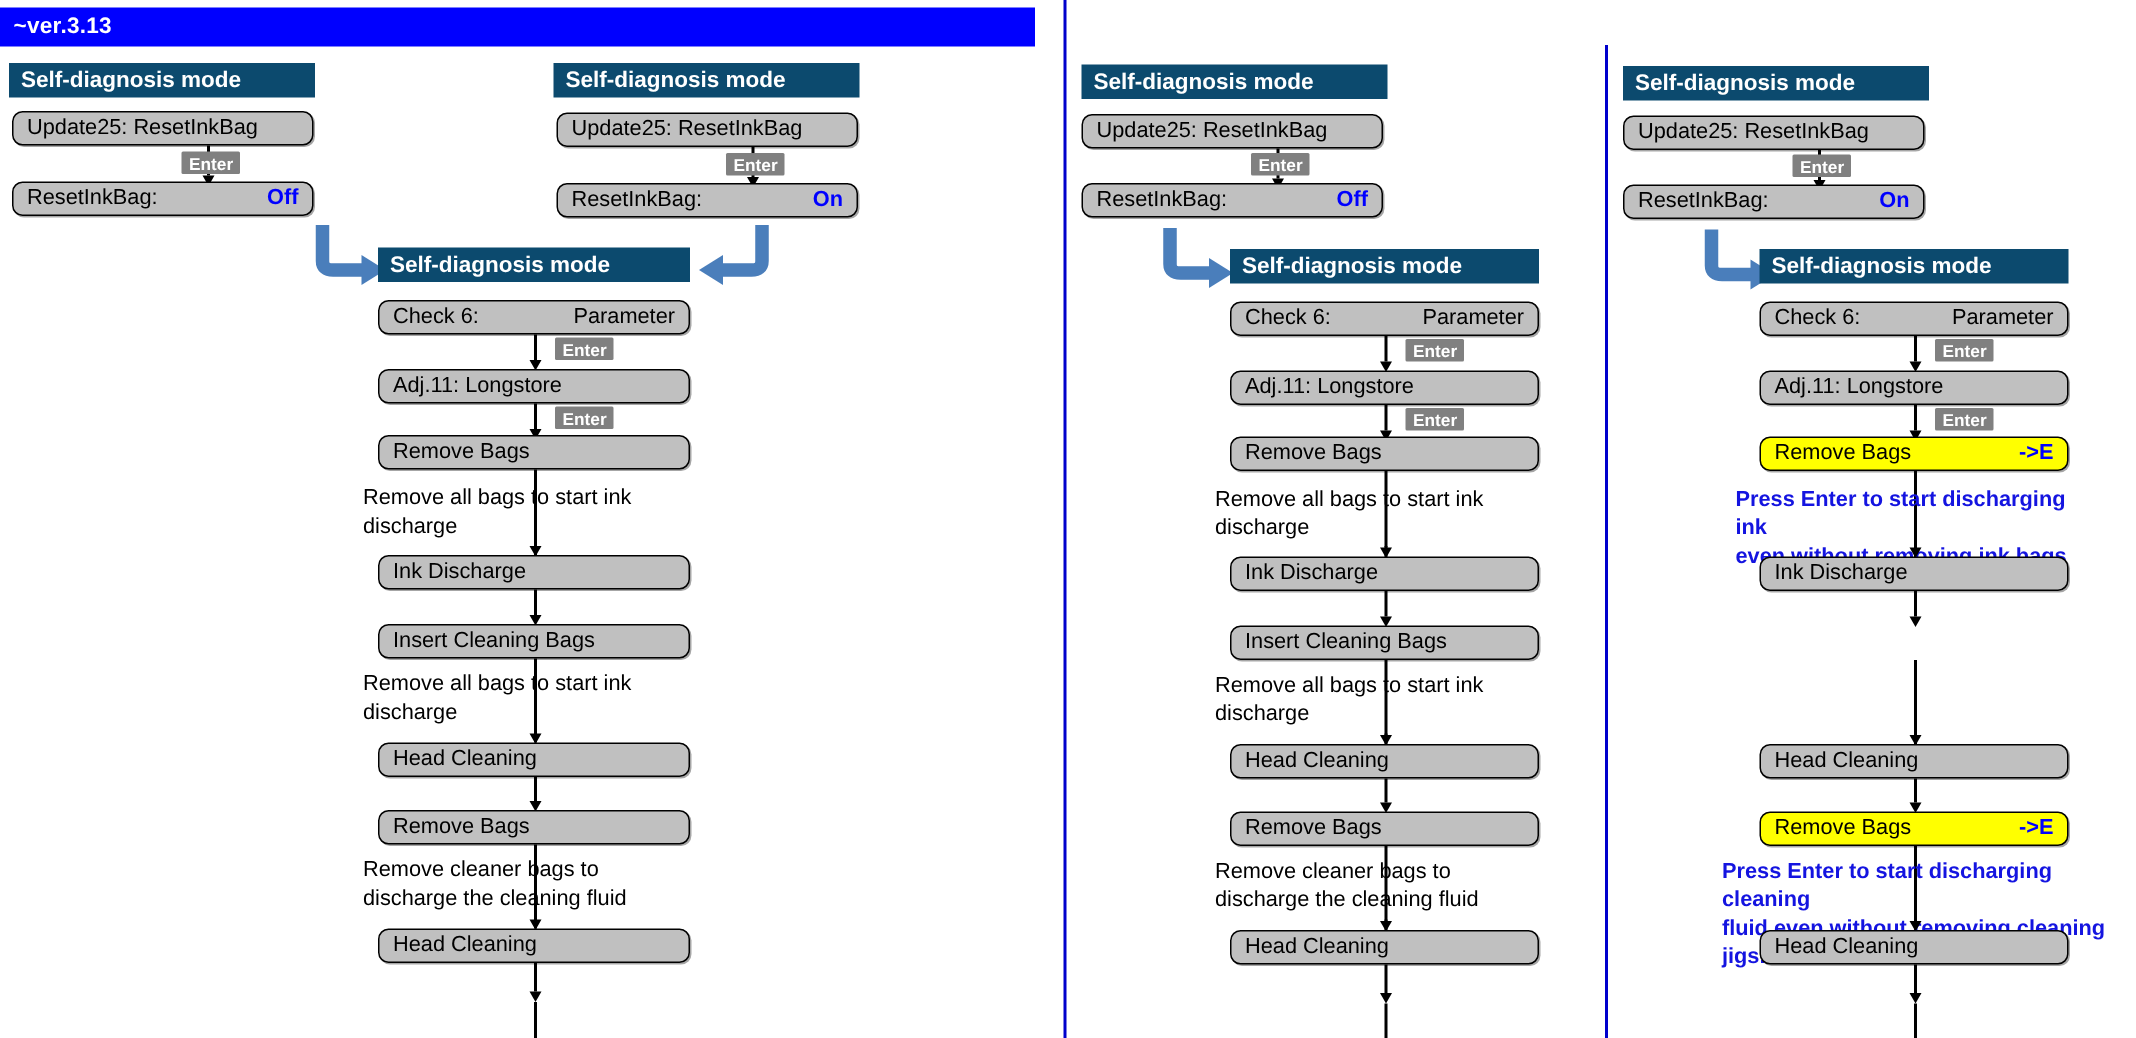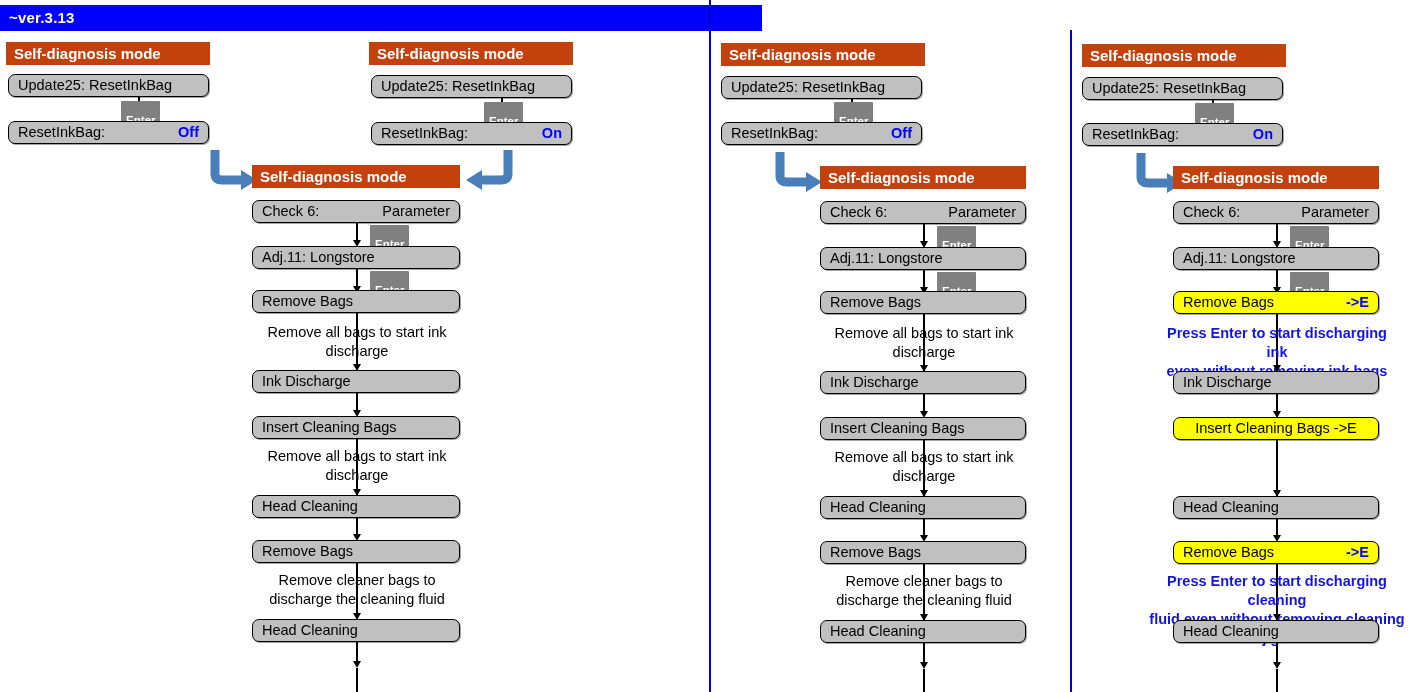--- a/index.html
+++ b/index.html
@@ -27,21 +27,21 @@
     font-size:15px;
     font-weight:bold;
     line-height:26px;
     padding-left:9px;
     box-sizing:border-box;
     letter-spacing:0.2px;
   }
 
   .sd-header{
     position:absolute;
-    background:#c2410c;
+    background:#0c4a6e;
     color:#ffffff;
     font-size:15px;
     font-weight:bold;
     height:23px;
     line-height:23px;
     padding-left:8px;
     box-sizing:border-box;
     white-space:nowrap;
   }
 
@@ -63,35 +63,35 @@
   .node .lbl{display:inline-block;}
   .node .val{
     position:absolute;right:9px;top:0;
     font-weight:bold;color:#0000ff;font-size:14.5px;
   }
 
   .note{
     position:absolute;
     font-size:14.5px;
     line-height:19px;
-    text-align:center;
+    text-align:left;
     color:#000;
     white-space:pre-line;
   }
   .note.blue{color:#1414e0;font-weight:bold;}
 
   .enter-badge{
     position:absolute;
     background:#808080;
     color:#ffffff;
     font-size:11.5px;
     font-weight:bold;
     height:15px;
     line-height:15px;
-    padding:12px 5px;
+    padding:2px 5px;
     box-sizing:border-box;
     border-radius:1px;
     white-space:nowrap;
   }
 
   .arrow{position:absolute;}
   .arrow .stem{position:absolute;left:0;top:0;width:1.6px;background:#000;}
   .arrow .head{
     position:absolute;left:-3.2px;bottom:0;
     width:0;height:0;
@@ -101,21 +101,21 @@
   }
   .line-plain{position:absolute;width:1.6px;background:#000;}
 
   .branch-svg{position:absolute;pointer-events:none;}
 </style>
 </head>
 <body>
 
 <div class="panel" id="panel-left">
 
-  <div class="title-bar" style="left:0;top:5px;width:762px;">~ver.3.13</div>
+  <div class="title-bar" style="left:0;top:5px;width:690px;">~ver.3.13</div>
 
   <div class="sd-header" style="left:6px;top:42px;width:204px;">Self-diagnosis mode</div>
 
   <div class="node" style="left:8px;top:74px;width:201px;">
     <span class="lbl">Update25: ResetInkBag</span>
   </div>
 
   <div class="arrow" style="left:138px;top:97px;height:27px;">
     <div class="stem" style="height:20px;"></div>
       <div class="head"></div>
@@ -395,23 +395,20 @@
   </div>
 
   <div class="node" style="left:463px;top:371px;width:206px;">
     <span class="lbl">Ink Discharge</span>
   </div>
   <div class="arrow" style="left:566px;top:394px;height:24px;">
     <div class="stem" style="height:17px;"></div>
       <div class="head"></div>
   </div>
 
-  <div class="node yellow" style="left:463px;top:417px;width:206px;text-align:center;">
-    <span class="lbl">Insert Cleaning Bags -&gt;E</span>
-  </div>
   <div class="line-plain" style="left:566px;top:440px;height:56px;"></div>
   <div class="arrow" style="left:566px;top:489px;height:8px;">
     <div class="stem" style="height:1px;"></div>
       <div class="head"></div>
   </div>
 
   <div class="node" style="left:463px;top:496px;width:206px;">
     <span class="lbl">Head Cleaning</span>
   </div>
   <div class="arrow" style="left:566px;top:519px;height:23px;">

